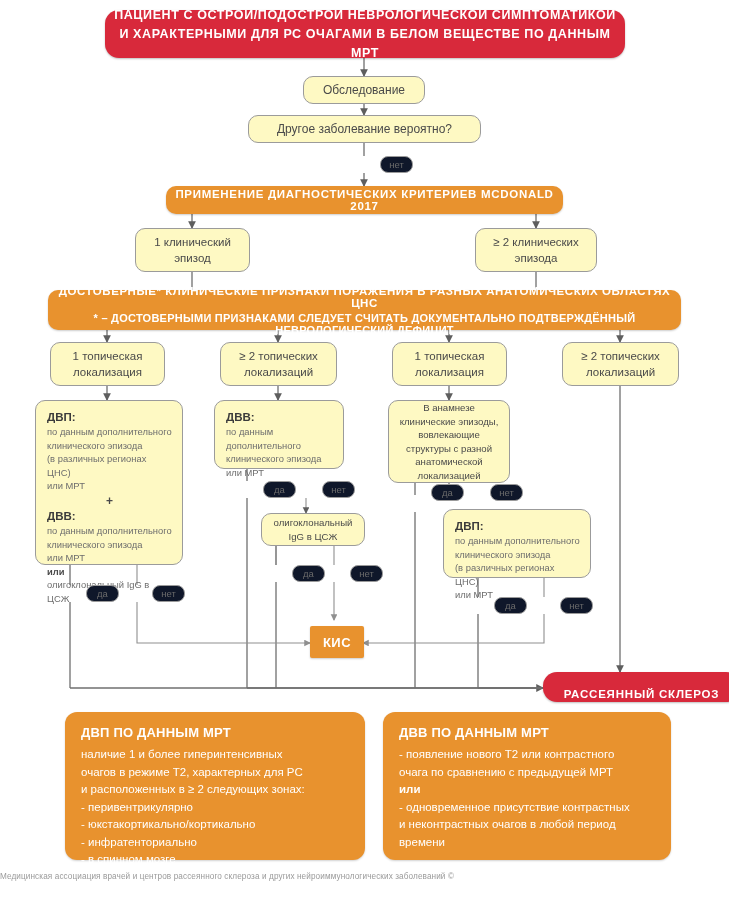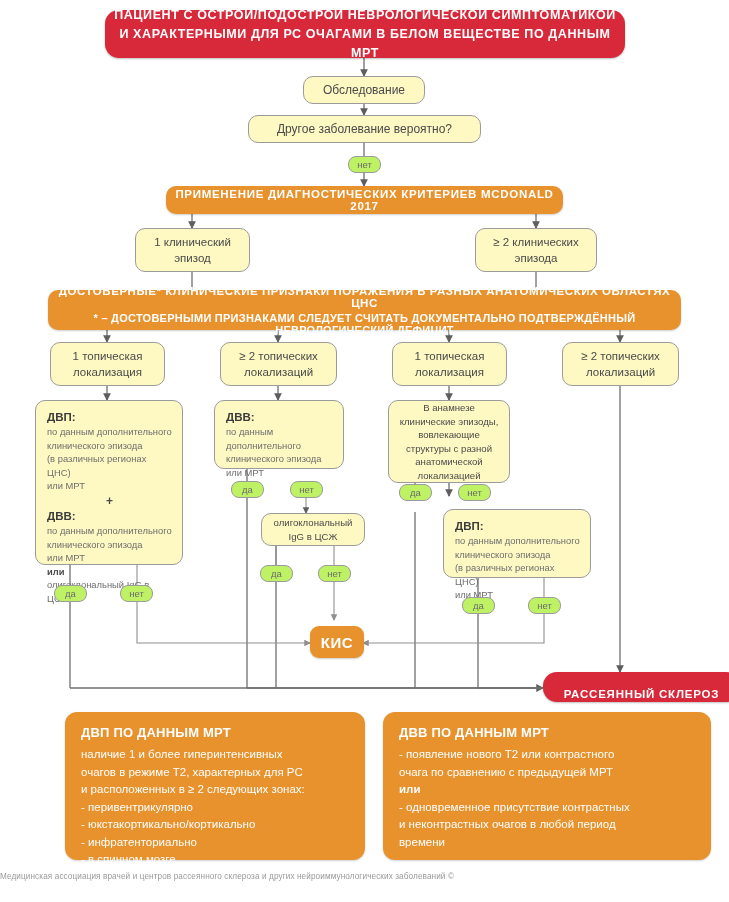--- a/index.html
+++ b/index.html
@@ -23,24 +23,25 @@
     display:flex;align-items:center;justify-content:center;
     text-align:center;
     color:#4a4a4a;
     font-size:12px;line-height:17px;
     z-index:3;
   }
   .wbox.left{justify-content:flex-start;text-align:left;align-items:flex-start;}
 
   
   .pill{
-    background:#bef264;border:1px solid #9b9b9b;border-radius:8px;
+    background:#0f172a;border:1px solid #9b9b9b;border-radius:8px;
     font-size:9.5px;color:#6b6b6b;
     display:flex;align-items:center;justify-content:center;
     z-index:4;
+    margin-left:32px;
   }
 
   
   .redbar{
     background:#d8293b;border-radius:14px;
     color:#ffffff;text-align:center;
     display:flex;align-items:center;justify-content:center;
     font-weight:bold;letter-spacing:.6px;
     z-index:3;
     box-shadow:0 1px 2px rgba(0,0,0,.25);
@@ -53,21 +54,21 @@
     background:#e8922e;border-radius:10px;color:#ffffff;
     display:flex;flex-direction:column;align-items:center;justify-content:center;
     text-align:center;font-weight:bold;z-index:3;
     box-shadow:0 1px 2px rgba(0,0,0,.2);
   }
   #mcdonald-bar{font-size:11.5px;letter-spacing:.7px;text-transform:uppercase;}
   #cns-bar .cns-main{font-size:11.5px;letter-spacing:.55px;text-transform:uppercase;}
   #cns-bar .cns-sub{font-size:11px;letter-spacing:.25px;text-transform:uppercase;margin-top:3px;font-weight:bold;}
 
   #kis-node{
-    background:#e8922e;border-radius:9px;color:#fff;font-size:15px;font-weight:bold;
+    background:#e8922e;border-radius:2px;color:#fff;font-size:13px;font-weight:bold;
     display:flex;align-items:center;justify-content:center;letter-spacing:.5px;
     text-transform:uppercase;z-index:4;box-shadow:0 1px 2px rgba(0,0,0,.2);
   }
 
   
   .legend{
     background:#e8922e;border-radius:12px;color:#ffffff;
     padding:13px 16px 14px 16px;box-sizing:border-box;z-index:3;
     box-shadow:0 1px 2px rgba(0,0,0,.18);
   }
@@ -329,21 +330,21 @@
     <div class="ltitle">ДВП по данным МРТ</div>
     <div class="lline">наличие 1 и более гиперинтенсивных</div>
     <div class="lline">очагов в режиме Т2, характерных для РС</div>
     <div class="lline">и расположенных в ≥ 2 следующих зонах:</div>
     <div class="lline">- перивентрикулярно</div>
     <div class="lline">- юкстакортикально/кортикально</div>
     <div class="lline">- инфратенториально</div>
     <div class="lline">- в спинном мозге</div>
   </div>
 
-  <div class="node legend" style="left:383px;top:712px;width:328px;height:148px;">
+  <div class="node legend" style="left:383px;top:712px;width:288px;height:148px;">
     <div class="ltitle">ДВВ по данным МРТ</div>
     <div class="lline">- появление нового Т2 или контрастного</div>
     <div class="lline">очага по сравнению с предыдущей МРТ</div>
     <div class="lline b">или</div>
     <div class="lline">- одновременное присутствие контрастных</div>
     <div class="lline">и неконтрастных очагов в любой период</div>
     <div class="lline">времени</div>
   </div>
 
   <div id="footer">Медицинская ассоциация врачей и центров рассеянного склероза и других нейроиммунологических заболеваний ©</div>

